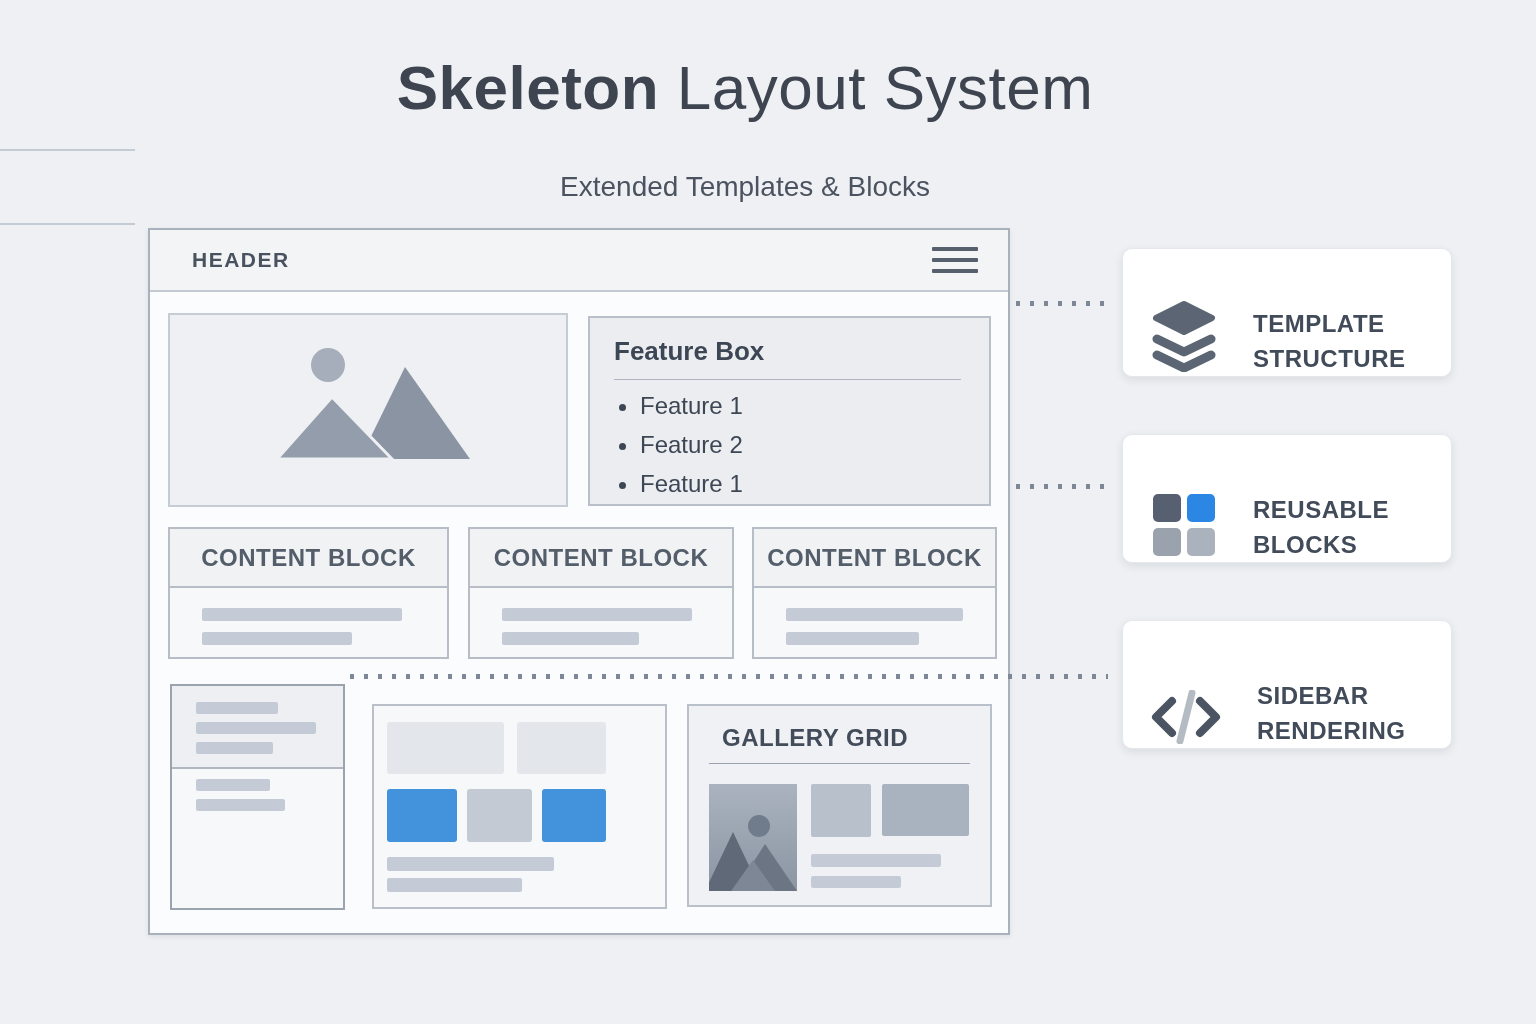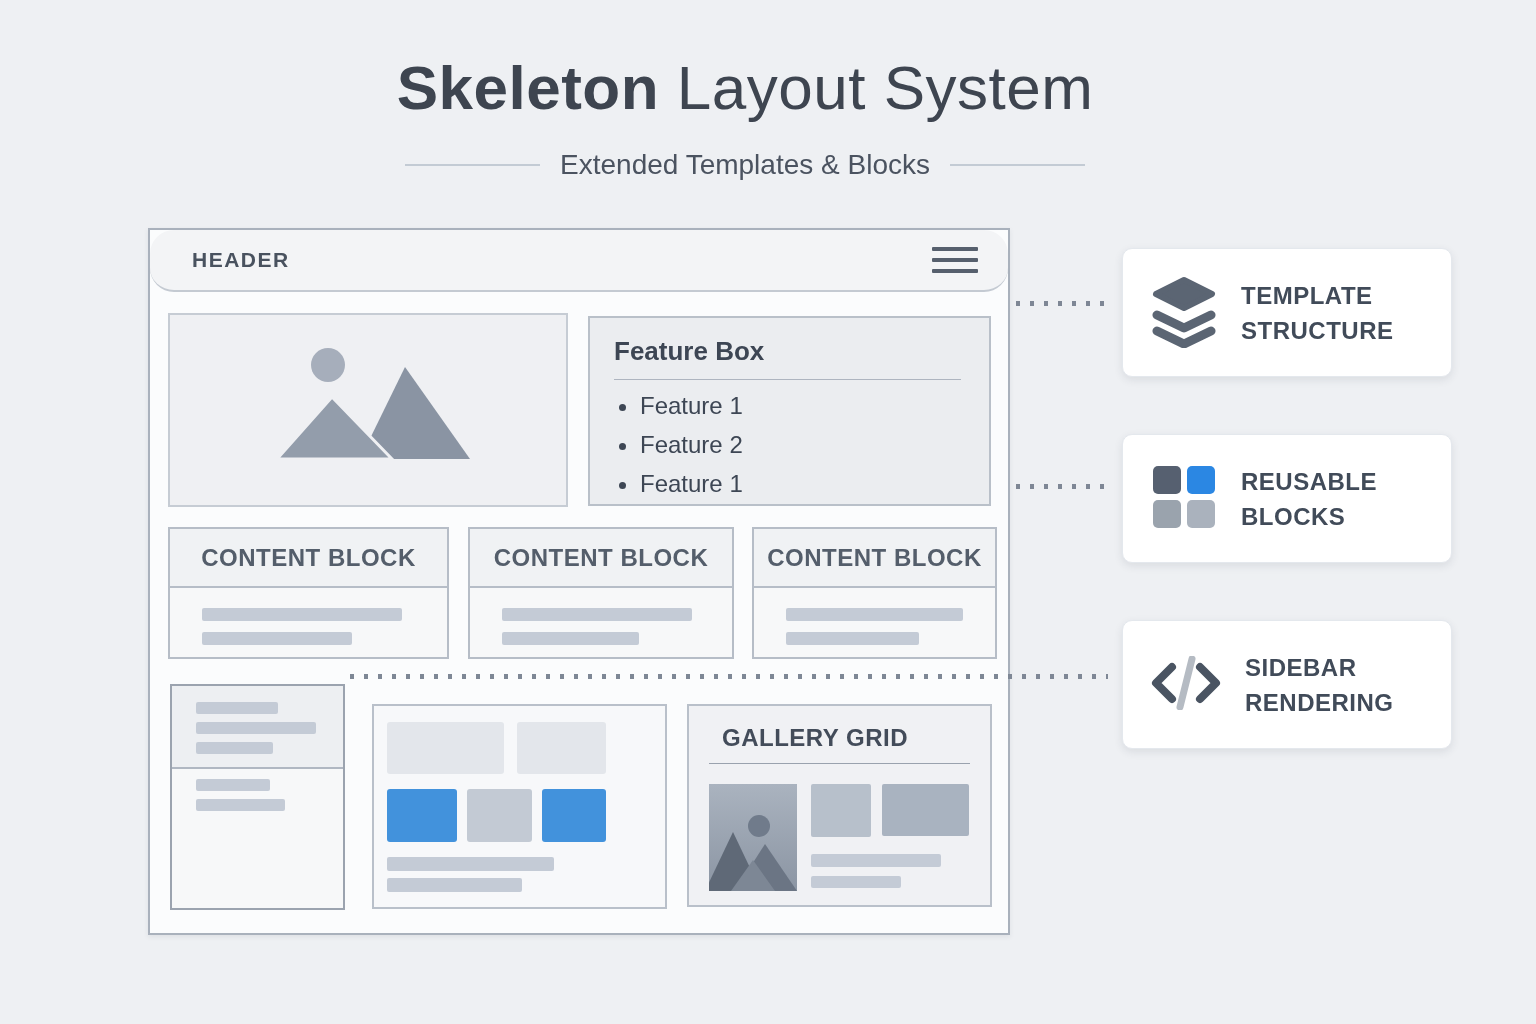--- a/index.html
+++ b/index.html
@@ -9,36 +9,35 @@
     background: #eef0f3;
     color: #49525f;
     overflow: hidden;
   }
   .page { position: relative; width: 1536px; height: 1024px; background: #eef0f3; }
 
   
   .title-block { position: absolute; left: 0; top: 52px; width: 1490px; text-align: center; }
   .title-block h1 { font-size: 62px; font-weight: 400; color: #3e4550; letter-spacing: 0.5px; }
   .title-block h1 .bold { font-weight: 700; }
-  .subtitle-row { margin-top: 26px; display: flex; align-items: center; justify-content: center; gap: 20px; }
+  .subtitle-row { margin-top: 26px; display: flex; justify-content: center; gap: 20px; flex-direction: column; }
   .subtitle-row .rule { width: 135px; height: 2px; background: #c3cbd4; }
   .subtitle { font-size: 28px; color: #4b5360; }
 
   
   .mockup {
     position: absolute; left: 148px; top: 228px; width: 862px; height: 707px;
     background: #fbfcfd; border: 2px solid #a9b1bc;
     box-shadow: 0 2px 5px rgba(40,50,70,0.08);
   }
   .mk-header {
     position: absolute; left: 0; top: 0; right: 0; height: 62px;
     background: #f3f4f6; border-bottom: 2px solid #c4cad2;
     display: flex; align-items: center; justify-content: space-between;
     padding: 0 30px 0 42px;
-    border-radius: 24px;
   }
   .mk-header .hlabel { font-size: 21px; font-weight: 700; letter-spacing: 1.5px; color: #49525f; }
   .hamburger { display: flex; flex-direction: column; gap: 7px; width: 46px; }
   .hamburger span { display: block; height: 4px; background: #565f6d; border-radius: 1px; }
 
   
   .hero {
     position: absolute; left: 18px; top: 83px; width: 400px; height: 194px;
     background: #eff0f3; border: 2px solid #c6ccd4;
   }
@@ -104,21 +103,21 @@
   .gallery .gdivider { position: absolute; left: 20px; right: 20px; top: 57px; height: 1px; background: #9aa2ae; }
   .gallery .gimg { position: absolute; left: 20px; top: 78px; width: 88px; height: 107px; overflow: hidden; }
   .gallery .gsq { position: absolute; border-radius: 2px; }
   .gallery .bar { position: absolute; }
 
   
   .card {
     position: absolute; left: 1122px; width: 330px; height: 129px;
     background: #ffffff; border: 1px solid #e4e8ed; border-radius: 10px;
     box-shadow: 0 3px 8px rgba(40,50,70,0.10);
-    display: flex; align-items: center; padding-left: 28px; gap: 24px;
+    display: flex; align-items: flex-end; padding-left: 28px; gap: 36px;
   }
   .card .ctext { font-size: 24px; font-weight: 700; letter-spacing: 0.5px; color: #414b59; line-height: 35px; }
   .card.c1 { top: 248px; }
   .card.c2 { top: 434px; }
   .card.c3 { top: 620px; }
 
   
   .dotted {
     position: absolute; height: 5px; z-index: 5;
     background-image: repeating-linear-gradient(to right, #7e8795 0 4px, transparent 4px 14px);

